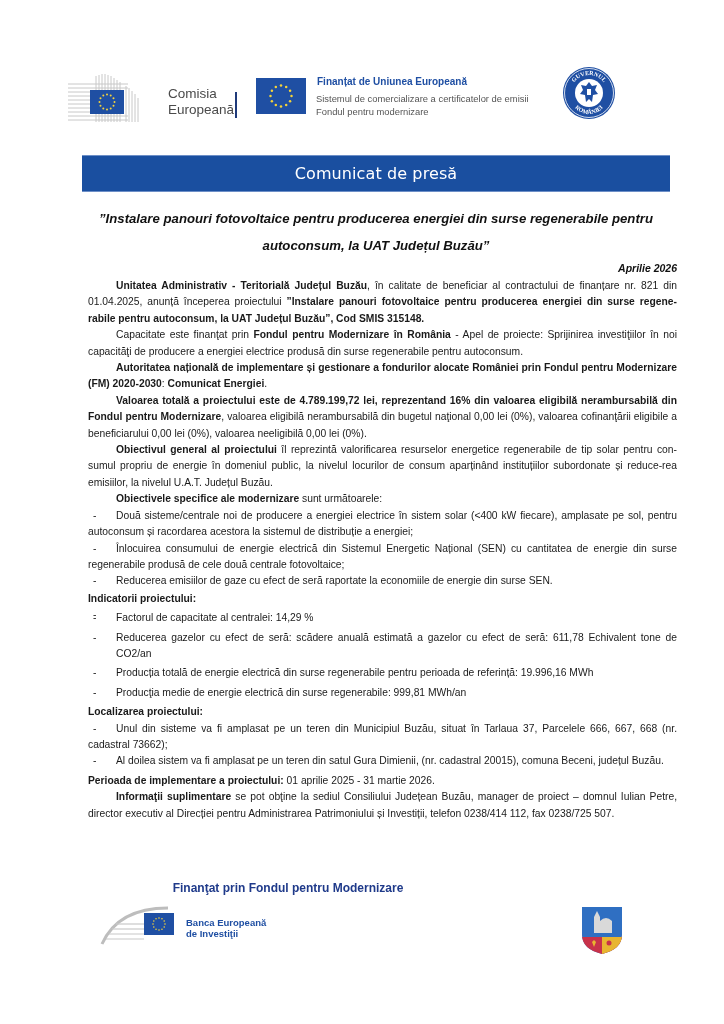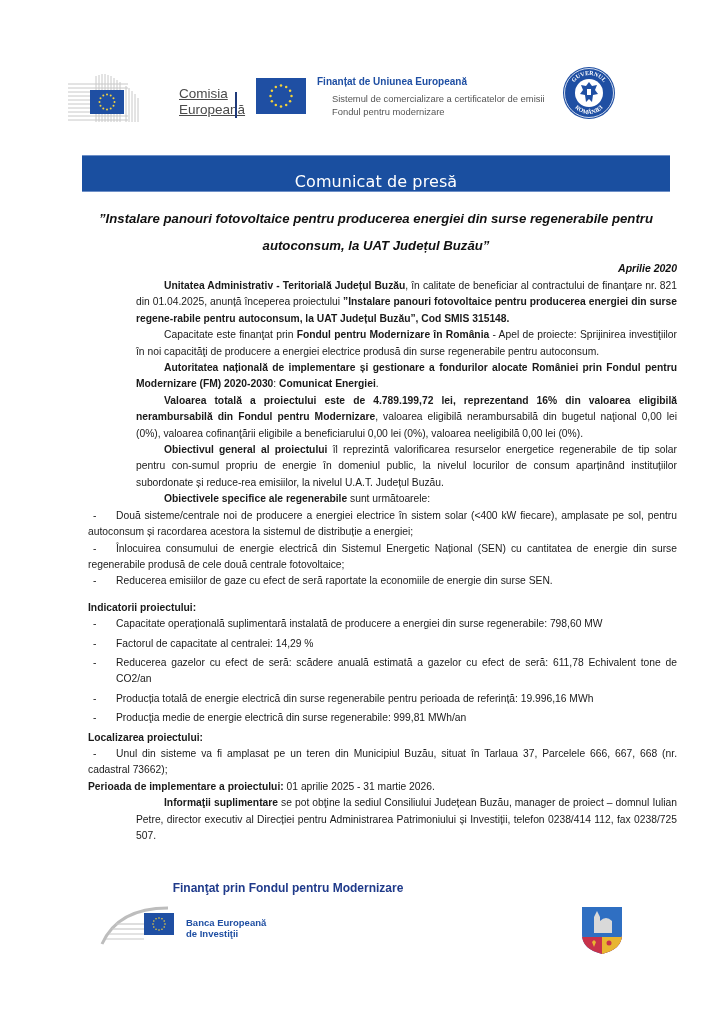--- a/index.html
+++ b/index.html
@@ -3,40 +3,40 @@
 <meta charset="utf-8">
 <style>
   * { margin: 0; padding: 0; box-sizing: border-box; }
   html, body { width: 724px; height: 1024px; background: #ffffff; overflow: hidden; }
   body { position: relative; font-family: "Liberation Sans", sans-serif; color: #111; }
 
   .header-logos { position: absolute; left: 0; top: 0; width: 724px; height: 140px; }
   .ec-logo { position: absolute; left: 68px; top: 72px; width: 180px; height: 55px; }
   .ec-building { position: absolute; left: 0; top: 0; width: 78px; height: 50px; }
   .ec-flag { position: absolute; left: 22px; top: 18px; width: 34px; height: 24px; background: #1f4fa3; display:flex; align-items:center; justify-content:center; }
-  .ec-text { position: absolute; left: 111px; top: 14px; font-size: 13.5px; line-height: 16px; color: #4a4a4a; text-decoration: underline; }
+  .ec-text { position: absolute; left: 100px; top: 14px; font-size: 13.5px; line-height: 16px; color: #4a4a4a; }
   .ec-sep { position: absolute; left: 167px; top: 20px; width: 2px; height: 26px; background: #1f3a7a; }
 
   .fm-logo { position: absolute; left: 256px; top: 72px; width: 300px; height: 55px; }
   .fm-flag { position: absolute; left: 0; top: 6px; width: 50px; height: 36px; background: #1f4fa3; display:flex; align-items:center; justify-content:center; }
   .fm-title { position: absolute; left: 61px; top: 4px; font-size: 10px; font-weight: bold; color: #1f4fa3; white-space: nowrap; }
-  .fm-sub { position: absolute; left: 76px; font-size: 9.4px; color: #555; white-space: nowrap; }
+  .fm-sub { position: absolute; left: 60px; font-size: 9.4px; color: #555; white-space: nowrap; }
 
   .gov-seal { position: absolute; left: 562px; top: 66px; width: 54px; height: 54px; }
 
-  .banner { position: absolute; left: 82px; top: 155px; width: 588px; height: 37px; background: #1a4fa0; border-top: 1px solid #6d8fc7; border-bottom: 1px solid #6d8fc7; display: flex; align-items: flex-end; justify-content: center; }
+  .banner { position: absolute; left: 82px; top: 155px; width: 588px; height: 37px; background: #1a4fa0; border-top: 1px solid #6d8fc7; border-bottom: 1px solid #6d8fc7; display: flex; align-items: center; justify-content: center; }
   .banner-text { color: #ffffff; font-size: 16px; font-family: "DejaVu Sans", sans-serif; letter-spacing: 0.1px; }
 
   .project-title { position: absolute; left: 82px; top: 205px; width: 588px; text-align: center; font-style: italic; font-weight: bold; font-size: 13.2px; line-height: 27px; color: #111; font-family: "Liberation Sans", sans-serif; }
 
   .date { position: absolute; right: 47px; top: 262px; font-style: italic; font-weight: bold; font-size: 10.5px; }
 
   .body { position: absolute; left: 88px; top: 278px; width: 589px; font-size: 10.3px; line-height: 16.4px; color: #1a1a1a; }
   .body p { text-align: justify; }
-  .indent { text-indent: 28px; margin-left: 48px; }
+  .indent { text-indent: 28px; }
   .bold { font-weight: bold; }
   .li { position: relative; padding-left: 28px; text-align: justify; }
   .li .dash { position: absolute; left: 5px; top: 0; }
   .sub-li { position: relative; text-align: justify; }
   .sub-li .dash { display: inline-block; width: 28px; text-indent: 0; padding-left: 5px; }
   .mb2 { margin-bottom: 3px; }
 
   .footer-title { position: absolute; left: 0; top: 881px; width: 576px; text-align: center; color: #1f3a8a; font-weight: bold; font-size: 12px; }
 
   .eib-logo { position: absolute; left: 98px; top: 900px; width: 200px; height: 50px; }
@@ -124,21 +124,21 @@
 
 <div class="banner">
   <span class="banner-text">Comunicat de presă</span>
 </div>
 
 <div class="project-title">
   <div>”Instalare panouri fotovoltaice pentru producerea energiei din surse regenerabile pentru</div>
   <div>autoconsum, la UAT Județul Buzău”</div>
 </div>
 
-<div class="date">Aprilie  2020</div>
+<div class="date">Aprilie  2026</div>
 
 <div class="body">
 
   <p class="indent">
     <span class="bold">Unitatea Administrativ - Teritorială Județul Buzău</span><span>, în calitate de beneficiar al contractului de finanțare nr. 821 din 01.04.2025, anunță începerea proiectului </span><span class="bold">”Instalare panouri fotovoltaice pentru producerea energiei din surse regene-rabile pentru autoconsum,  la  UAT Județul Buzău”,  Cod SMIS 315148.</span>
   </p>
 
   <p class="indent">
     <span>Capacitate este finanţat prin </span><span class="bold">Fondul pentru Modernizare în România</span><span> - Apel de proiecte: Sprijinirea investiţiilor în noi capacităţi de producere a energiei electrice produsă din surse regenerabile pentru autoconsum.</span>
   </p>
@@ -149,35 +149,36 @@
 
   <p class="indent">
     <span class="bold">Valoarea totală a proiectului este de 4.789.199,72 lei, reprezentand 16% din valoarea eligibilă nerambursabilă din Fondul pentru Modernizare</span><span>, valoarea eligibilă nerambursabilă din bugetul naţional 0,00 lei (0%), valoarea cofinanţării eligibile a beneficiarului 0,00 lei (0%), valoarea neeligibilă 0,00 lei (0%).</span>
   </p>
 
   <p class="indent">
     <span class="bold">Obiectivul general al proiectului</span><span> îl reprezintă valorificarea resurselor energetice regenerabile de tip solar pentru con-sumul propriu de energie în domeniul public, la nivelul locurilor de consum aparținând instituțiilor subordonate și reduce-rea emisiilor, la nivelul U.A.T. Județul Buzău.</span>
   </p>
 
   <p class="indent">
-    <span class="bold">Obiectivele specifice ale regenerabile</span><span> sunt următoarele:</span>
+    <span class="bold">Obiectivele specifice ale modernizare</span><span> sunt următoarele:</span>
   </p>
   <p class="sub-li"><span class="dash">-</span><span>Două sisteme/centrale noi de producere a energiei electrice în sistem solar (&lt;400 kW fiecare), amplasate pe sol, pentru autoconsum și racordarea acestora la sistemul de distribuție a energiei;</span></p>
   <p class="sub-li"><span class="dash">-</span><span>Înlocuirea consumului de energie electrică din Sistemul Energetic Național (SEN) cu cantitatea de energie din surse regenerabile produsă de cele două centrale fotovoltaice;</span></p>
   <p class="sub-li"><span class="dash">-</span><span>Reducerea emisiilor de gaze cu efect de seră raportate la economiile de energie din surse SEN.</span></p>
 
-  <p class="bold" style="margin-top:10px">Indicatorii proiectului:</p>
-  <div class="li mb2"><span class="dash">-</span><span>Capacitate operațională suplimentară instalată de producere a energiei din surse regenerabile: 798,60 MW</span></div>
+  <p class="bold" style="margin-top:1px">Indicatorii proiectului:</p>
+  <div class="li mb2"><span class="dash">-</span></div>
   <div class="li mb2"><span class="dash">-</span><span>Factorul de capacitate al centralei: 14,29 %</span></div>
   <div class="li mb2"><span class="dash">-</span><span>Reducerea gazelor cu efect de seră: scădere anuală estimată a gazelor cu efect de seră: 611,78 Echivalent tone de CO2/an</span></div>
   <div class="li mb2"><span class="dash">-</span><span>Producția totală de energie electrică din surse regenerabile pentru perioada de referință: 19.996,16 MWh</span></div>
   <div class="li mb2"><span class="dash">-</span><span>Producţia medie de energie electrică din surse regenerabile: 999,81 MWh/an</span></div>
 
   <p class="bold">Localizarea proiectului:</p>
   <p class="sub-li"><span class="dash">-</span><span>Unul din sisteme va fi amplasat pe un teren din Municipiul Buzău, situat în Tarlaua 37, Parcelele 666, 667, 668 (nr. cadastral 73662);</span></p>
+  <p class="sub-li" style="margin-bottom:3px"><span class="dash">-</span><span>Al doilea sistem va fi amplasat pe un teren din satul Gura Dimienii, (nr. cadastral 20015), comuna Beceni, județul Buzău.</span></p>
 
   <p>
     <span class="bold">Perioada de implementare a proiectului:</span><span> 01 aprilie 2025 - 31 martie 2026.</span>
   </p>
 
   <p class="indent">
     <span class="bold">Informaţii suplimentare</span><span> se pot obţine la sediul Consiliului Județean Buzău, manager de proiect – domnul Iulian Petre, director executiv al Direcției pentru Administrarea Patrimoniului și Investiții, telefon  0238/414 112, fax 0238/725 507.</span>
   </p>
 </div>
 

